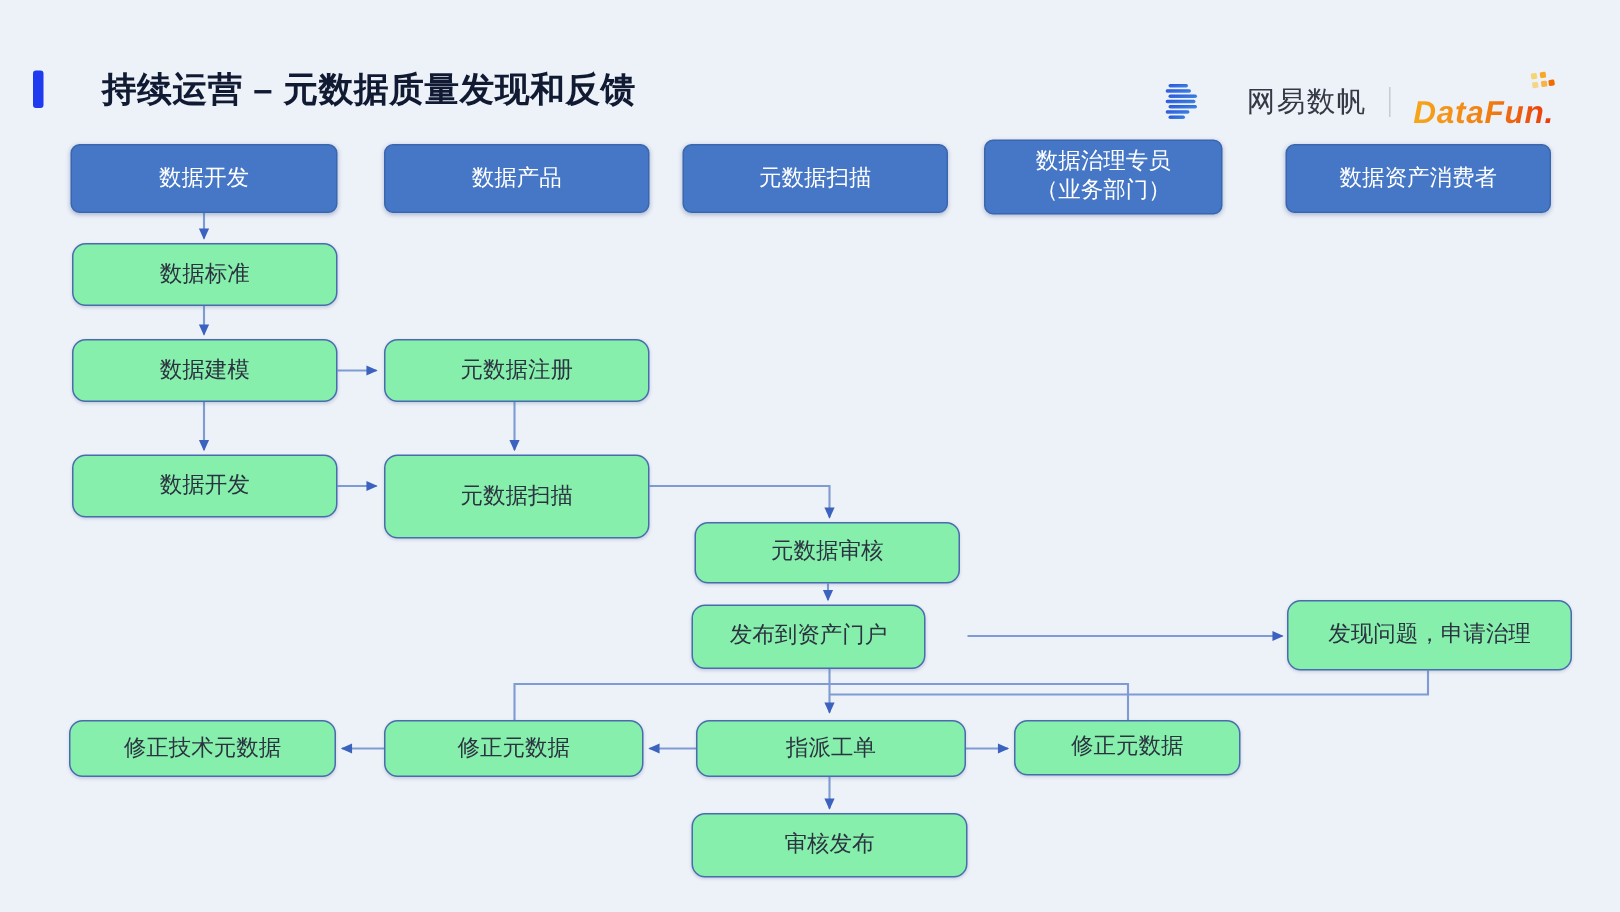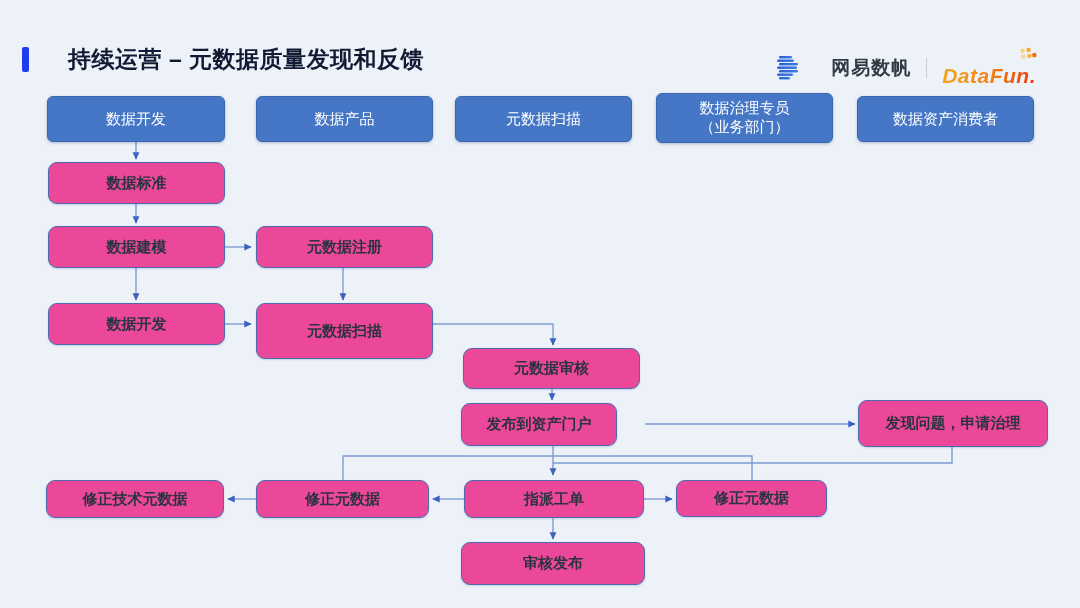--- a/index.html
+++ b/index.html
@@ -8,21 +8,21 @@
     background:#edf1f8;
     font-family:"Liberation Sans","DejaVu Sans",sans-serif;
   }
   
   .hdr{position:absolute;top:44px;left:22px;display:flex;align-items:center;gap:28px;}
   .accent{width:7px;height:25px;border-radius:2px;background:#1e3bf0;margin-right:11px;}
   .title{font-size:23px;font-weight:800;color:#101a33;letter-spacing:.5px;}
   
   .logos{position:absolute;top:48px;right:44px;display:flex;align-items:center;gap:9px;}
   .ne-icon{display:block;}
-  .ne-text{font-size:19px;font-weight:700;color:#333a45;letter-spacing:1px;margin-left:18px;}
+  .ne-text{font-size:19px;font-weight:400;color:#333a45;letter-spacing:1px;margin-left:18px;}
   .logo-sep{width:1px;height:20px;background:#c6cbd4;margin:0 6px;}
   .df-wrap{display:flex;align-items:flex-end;gap:2px;flex-direction:column;}
   .df-dots{display:grid;grid-template-columns:repeat(3,4px);grid-auto-rows:4px;gap:1.5px;margin-bottom:4px;transform:rotate(-8deg);}
   .df-dots i{border-radius:1px;display:block;}
   .df-dots i:nth-child(1){background:#f7c948;opacity:.75;}
   .df-dots i:nth-child(2){background:#f9a825;}
   .df-dots i:nth-child(3){background:#f57f17;opacity:.0;}
   .df-dots i:nth-child(4){background:#fbc02d;opacity:.55;}
   .df-dots i:nth-child(5){background:#f9a825;opacity:.85;}
   .df-dots i:nth-child(6){background:#ef6c00;}
@@ -37,23 +37,22 @@
   .node{
     position:absolute;display:flex;align-items:center;justify-content:center;
     text-align:center;font-size:15px;line-height:1.25;white-space:pre-line;
     box-sizing:border-box;
   }
   .node.role{
     background:#4577c6;border:1px solid #3a66ad;border-radius:6px;color:#ffffff;
     box-shadow:0 1px 3px rgba(50,80,140,.35);font-weight:500;
   }
   .node.step{
-    background:#ec4899;border:1.5px solid #4a6cae;border-radius:9px;color:#2c3340;
+    background:#86efac;border:1.5px solid #4a6cae;border-radius:9px;color:#2c3340;
     box-shadow:0 1px 2px rgba(90,110,160,.25);
-    font-weight:bold;
   }
 </style>
 </head>
 <body>
 
 <div class="hdr">
   <div class="accent"></div>
   <div class="title">持续运营 – 元数据质量发现和反馈</div>
 </div>
 
@@ -111,21 +110,21 @@
         <polyline points="464,499 433,499" marker-end="url(#arr)"></polyline>
         <polyline points="256,499 228,499" marker-end="url(#arr)"></polyline>
         <polyline points="644,499 672,499" marker-end="url(#arr)"></polyline>
         <polyline points="553,518 553,539" marker-end="url(#arr)"></polyline>
       </g>
   </svg>
   <div id="nodes">
       <div class="node role" style="left: 47px; top: 96px; width: 178px; height: 46px;">数据开发</div>
       <div class="node role" style="left: 256px; top: 96px; width: 177px; height: 46px;">数据产品</div>
       <div class="node role" style="left: 455px; top: 96px; width: 177px; height: 46px;">元数据扫描</div>
-      <div class="node role" style="left: 656px; top: 93px; width: 177px; height: 50px;">数据治理专员
+      <div class="node role" style="left: 656px; top: 93px; width: 159px; height: 50px;">数据治理专员
 （业务部门）</div>
       <div class="node role" style="left: 857px; top: 96px; width: 177px; height: 46px; font-family: Liberation Serif, serif;">数据资产消费者</div>
       <div class="node step" style="left: 48px; top: 162px; width: 177px; height: 42px;">数据标准</div>
       <div class="node step" style="left: 48px; top: 226px; width: 177px; height: 42px;">数据建模</div>
       <div class="node step" style="left: 256px; top: 226px; width: 177px; height: 42px;">元数据注册</div>
       <div class="node step" style="left: 48px; top: 303px; width: 177px; height: 42px;">数据开发</div>
       <div class="node step" style="left: 256px; top: 303px; width: 177px; height: 56px;">元数据扫描</div>
       <div class="node step" style="left: 463px; top: 348px; width: 177px; height: 41px;">元数据审核</div>
       <div class="node step" style="left: 461px; top: 403px; width: 156px; height: 43px;">发布到资产门户</div>
       <div class="node step" style="left: 858px; top: 400px; width: 190px; height: 47px;">发现问题，申请治理</div>

